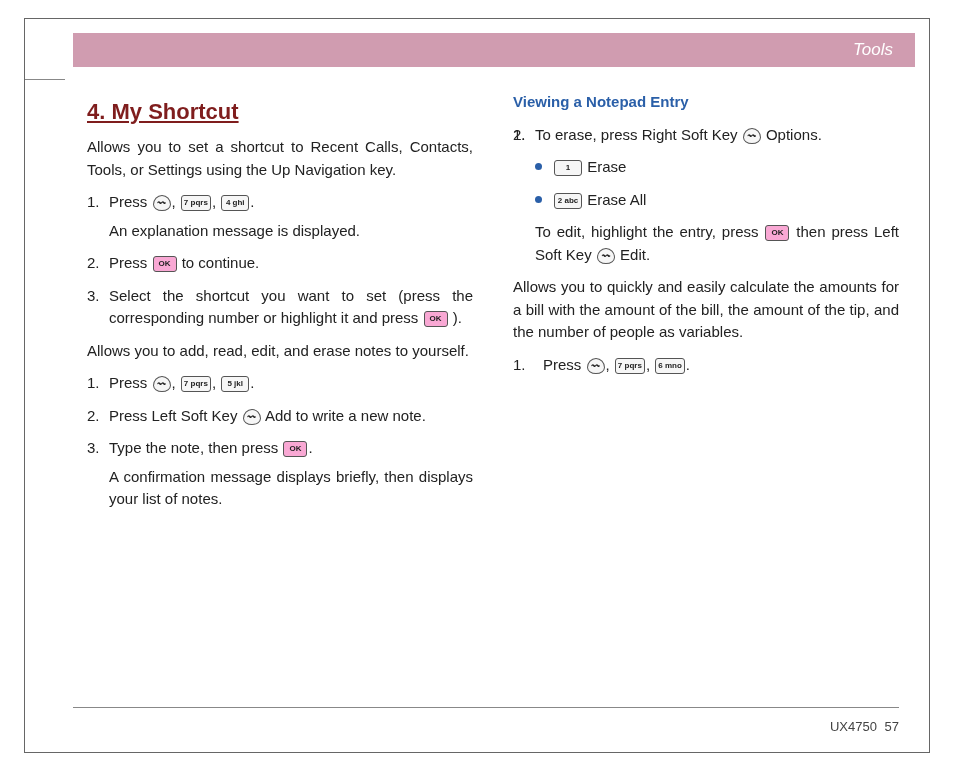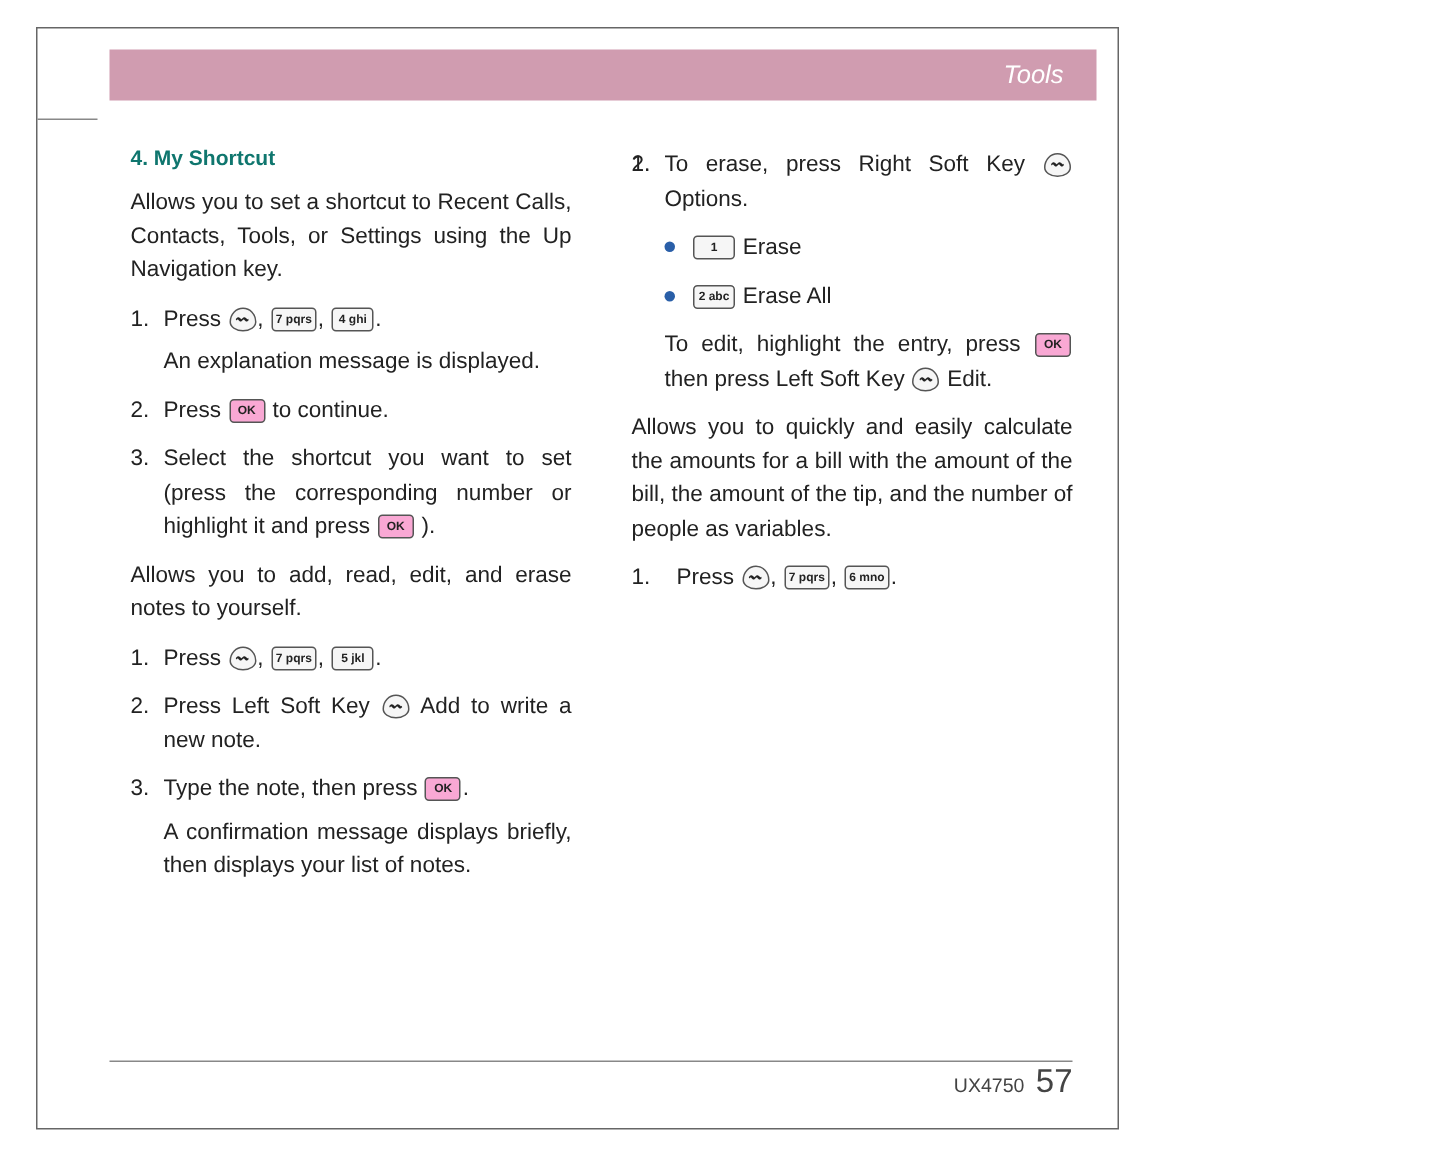--- a/index.html
+++ b/index.html
@@ -6,21 +6,21 @@
   body {
     font-family: Arial, Helvetica, sans-serif;
     background: #fff;
     width: 954px;
     height: 771px;
     position: relative;
   }
   .page-frame {
     position: absolute;
     left: 24px; top: 18px;
-    width: 722px; height: 735px;
+    width: 906px; height: 735px;
     border: 1px solid #666;
     background: #fff;
   }
   .left-rule {
     position: absolute;
     left: 0; top: 60px;
     width: 40px;
     border-top: 1px solid #888;
   }
   .header-bar {
@@ -41,24 +41,25 @@
     left: 62px; right: 30px; top: 70px;
     bottom: 60px;
     display: flex;
     column-gap: 40px;
     font-size: 15px;
     color: #222;
     line-height: 1.5;
   }
   .col { flex: 1; }
   .h-sec {
-    color: #0f766e;
+    color: #7f1d1d;
     font-weight: bold;
-    font-size: 14px;
+    font-size: 22px;
     margin: 6px 0 8px 0;
+    text-decoration: underline;
   }
   .h-sub {
     color: #2a5fa8;
     font-weight: bold;
     font-size: 15px;
     margin: 2px 0 10px 0;
   }
   p.para { margin: 0 0 10px 0; text-align: justify; }
   ol.num { list-style: none; padding-left: 0; margin: 0 0 10px 0; }
   ol.num > li { padding-left: 22px; position: relative; margin-bottom: 10px; text-align: justify; }
@@ -86,21 +87,21 @@
   .icon.wave { width: 18px; border-radius: 50% 50% 50% 50% / 60% 60% 40% 40%; }
   .icon.key { min-width: 28px; }
   .icon.ok { min-width: 24px; background:#f9a8d4;}
   .bold { font-weight: normal; }
   .footer {
     position: absolute;
     right: 30px; bottom: 18px;
     font-size: 13px;
     color: #444;
   }
-  .footer .pg { font-size: 22px; margin-left: 4px; }
+  .footer .pg { font-size: 13px; margin-left: 4px; }
   .footer-rule {
     position: absolute;
     left: 48px; right: 30px; bottom: 44px;
     border-top: 1px solid #888;
   }
 </style>
 </head>
 <body>
 
 <div class="page-frame">
@@ -161,20 +162,21 @@
           <span class="n">3.</span>
           <span>Type the note, then press </span>
           <span class="icon ok">OK</span><span>.</span>
           <div style="height:6px"></div>
           <span>A confirmation message displays briefly, then displays your list of notes.</span>
         </li>
       </ol>
     </div>
 
     <div class="col">
+      <div class="h-sub">Viewing a Notepad Entry</div>
 
       <ol class="num">
         <li>
           <span class="n">1.</span>
         </li>
         <li>
           <span class="n">2.</span>
           <span>To erase, press Right Soft Key </span>
           <span class="icon wave">〰</span>
           <span class="bold">Options</span><span>.</span>

